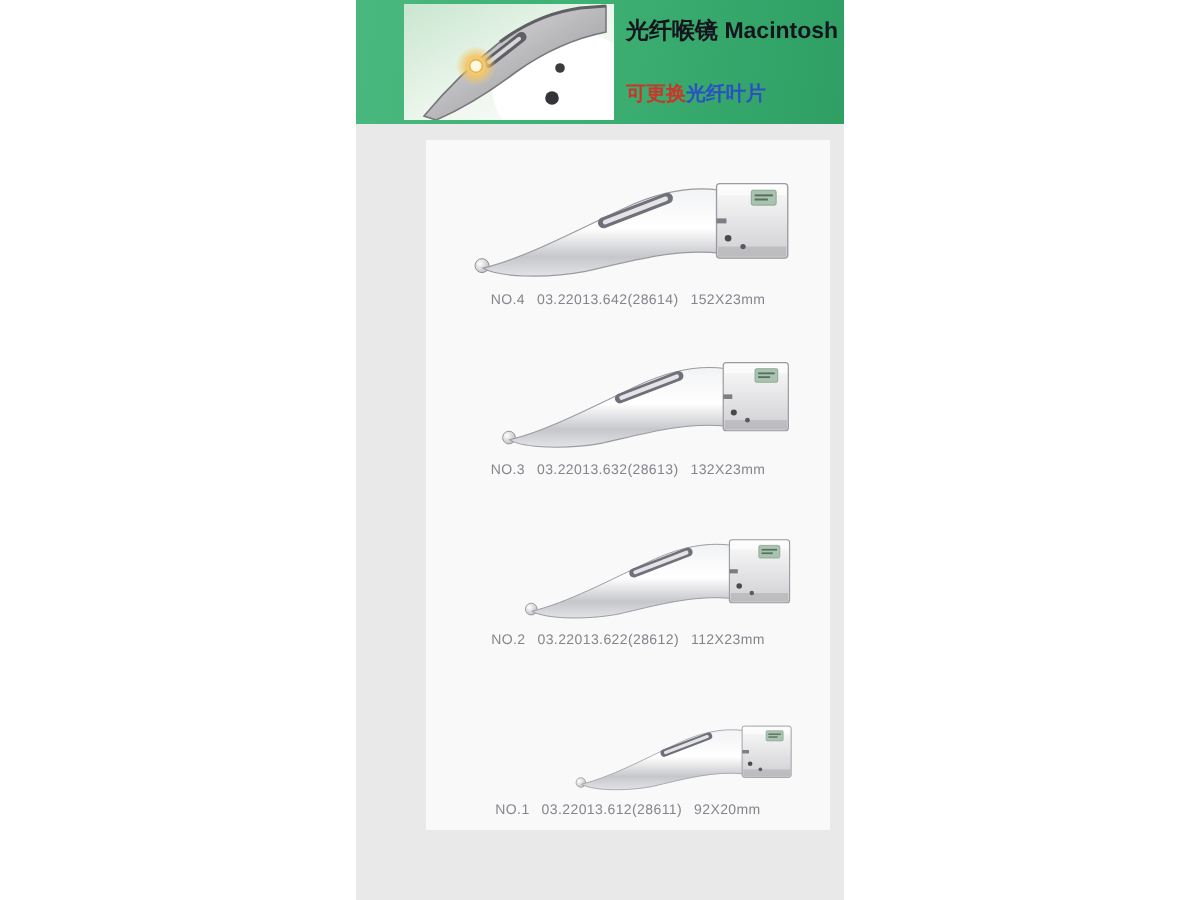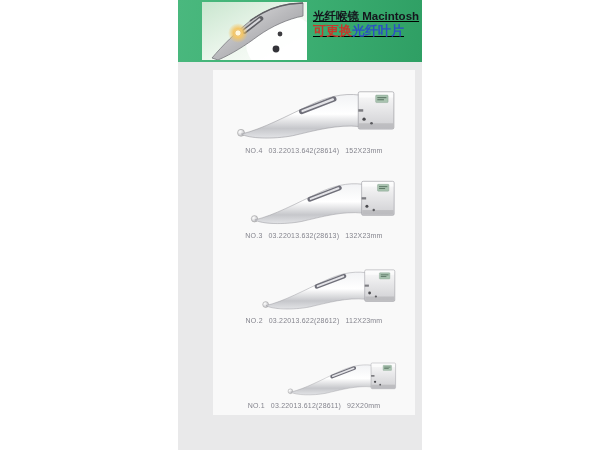--- a/index.html
+++ b/index.html
@@ -2,23 +2,23 @@
 <html><head>
 <meta charset="utf-8">
 <style>
   html,body{margin:0;padding:0;}
   body{width:600px;height:450px;overflow:hidden;background:#ffffff;}
   .stage{position:relative;width:600px;height:450px;background:#ffffff;font-family:"Liberation Sans",sans-serif;}
   .column{position:absolute;left:178px;top:0;width:244px;height:450px;background:#e9e9ea;}
   
   .header{position:absolute;left:0;top:0;width:244px;height:62px;background:linear-gradient(100deg,#4ab87e 0%,#3fb275 40%,#2f9f64 100%);}
   .photo{position:absolute;left:24px;top:2px;width:105px;height:58px;display:block;}
-  .titles{position:absolute;left:135px;top:9px;white-space:nowrap;text-decoration:underline;}
+  .titles{position:absolute;left:135px;top:9px;white-space:nowrap;}
   .title{font-size:11.5px;font-weight:700;color:#15151d;line-height:14px;}
-  .subtitle{font-size:13px;font-weight:700;line-height:13px;margin-top:1px;}
+  .subtitle{font-size:10px;font-weight:700;line-height:13px;margin-top:18px;}
   .sub-red{color:#c8372a;}
   .sub-blue{color:#2b50c4;}
   
   .panel{position:absolute;left:35px;top:70px;width:202px;height:345px;background:#f9f9f9;box-sizing:border-box;padding-top:4px;}
   .row{height:85px;display:flex;flex-direction:column;justify-content:flex-end;align-items:center;box-sizing:border-box;padding-bottom:5px;}
   .img-wrap{align-self:flex-end;margin-right:16px;line-height:0;}
   .b4{width:166px;height:58px;}
   .b3{width:152px;height:53px;}
   .b2{width:140px;height:49px;}
   .b1{width:114px;height:40px;}

